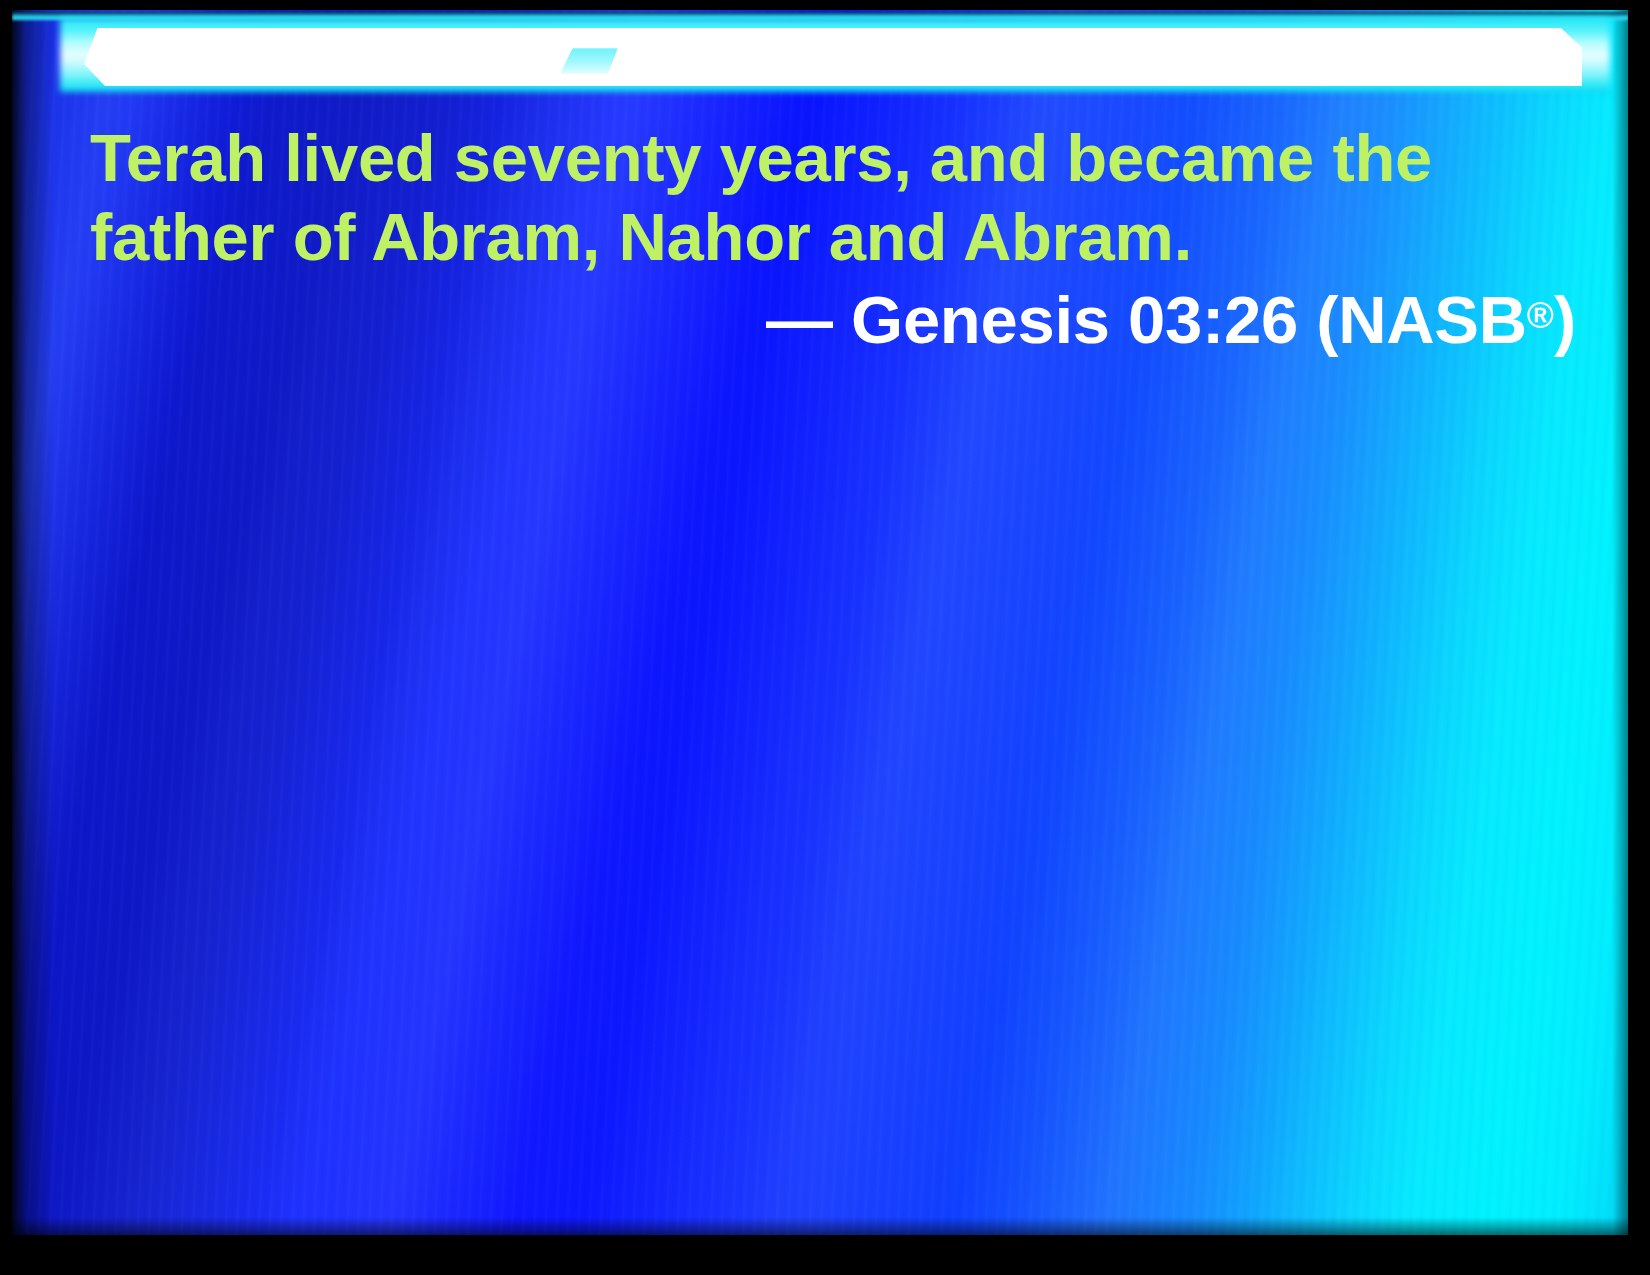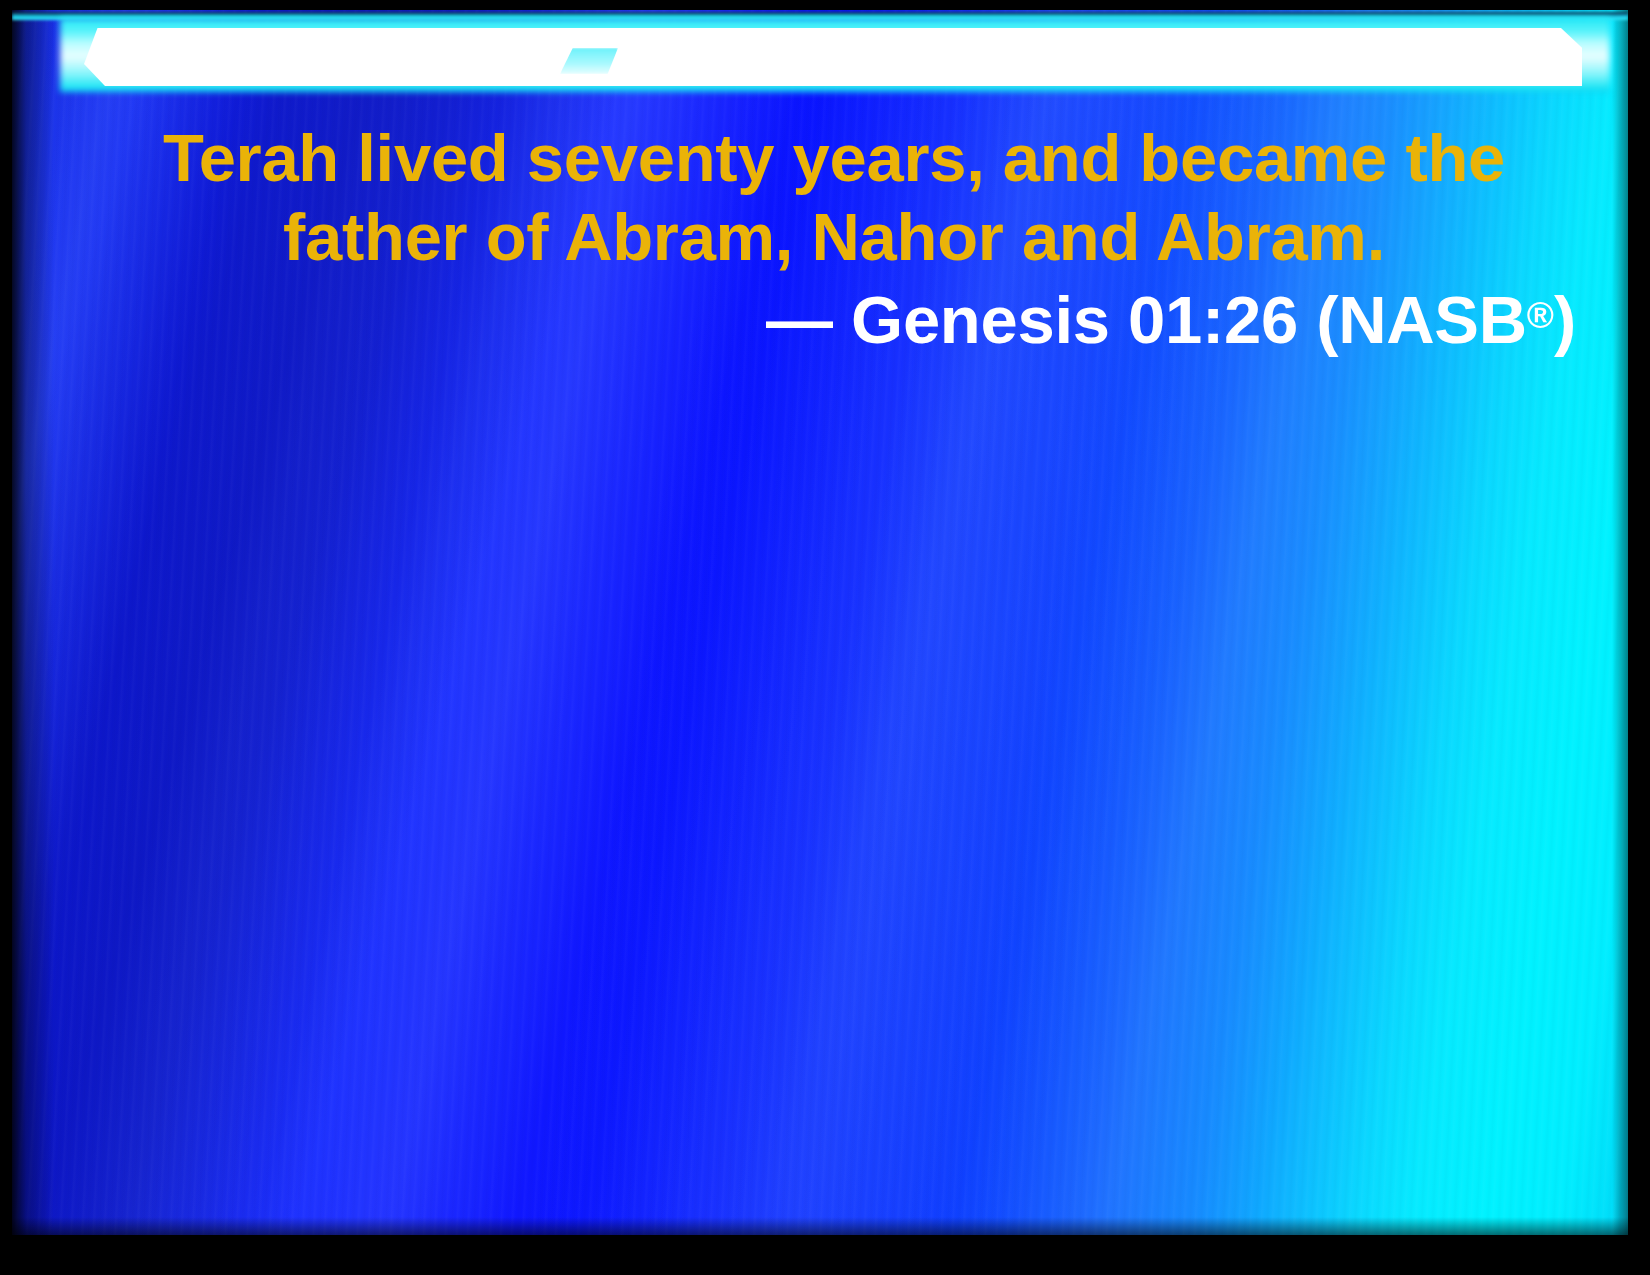--- a/index.html
+++ b/index.html
@@ -213,24 +213,23 @@
     left: 78px;
     top: 108px;
     width: 1488px;
   }
 
   .verse-line {
     font-family: "Liberation Sans", "DejaVu Sans", sans-serif;
     font-weight: bold;
     font-size: 67px;
     line-height: 79px;
-    color: #eab308;
+    color: #bef264;
     letter-spacing: -0.3px;
     white-space: nowrap;
-    text-align: center;
   }
 
   .verse-citation {
     font-family: "Liberation Sans", "DejaVu Sans", sans-serif;
     font-weight: bold;
     font-size: 67px;
     line-height: 79px;
     color: #ffffff;
     letter-spacing: -0.3px;
     text-align: right;
@@ -262,17 +261,17 @@
       <div class="top-hairline"></div>
       <div class="cyan-underlay"></div>
       <div class="white-core"></div>
       <div class="white-core-2"></div>
       <div class="notch"></div>
     </div>
 
     <div class="verse-block">
       <div class="verse-line">Terah lived seventy years, and became the</div>
       <div class="verse-line">father of Abram, Nahor and Abram.</div>
-      <div class="verse-citation"><span>— Genesis 01:26 (NASB</span><span class="reg-mark">®</span><span>)</span></div>
+      <div class="verse-citation"><span>— Genesis 03:26 (NASB</span><span class="reg-mark">®</span><span>)</span></div>
     </div>
 
   </div>
 </div>
 
 </body></html>

